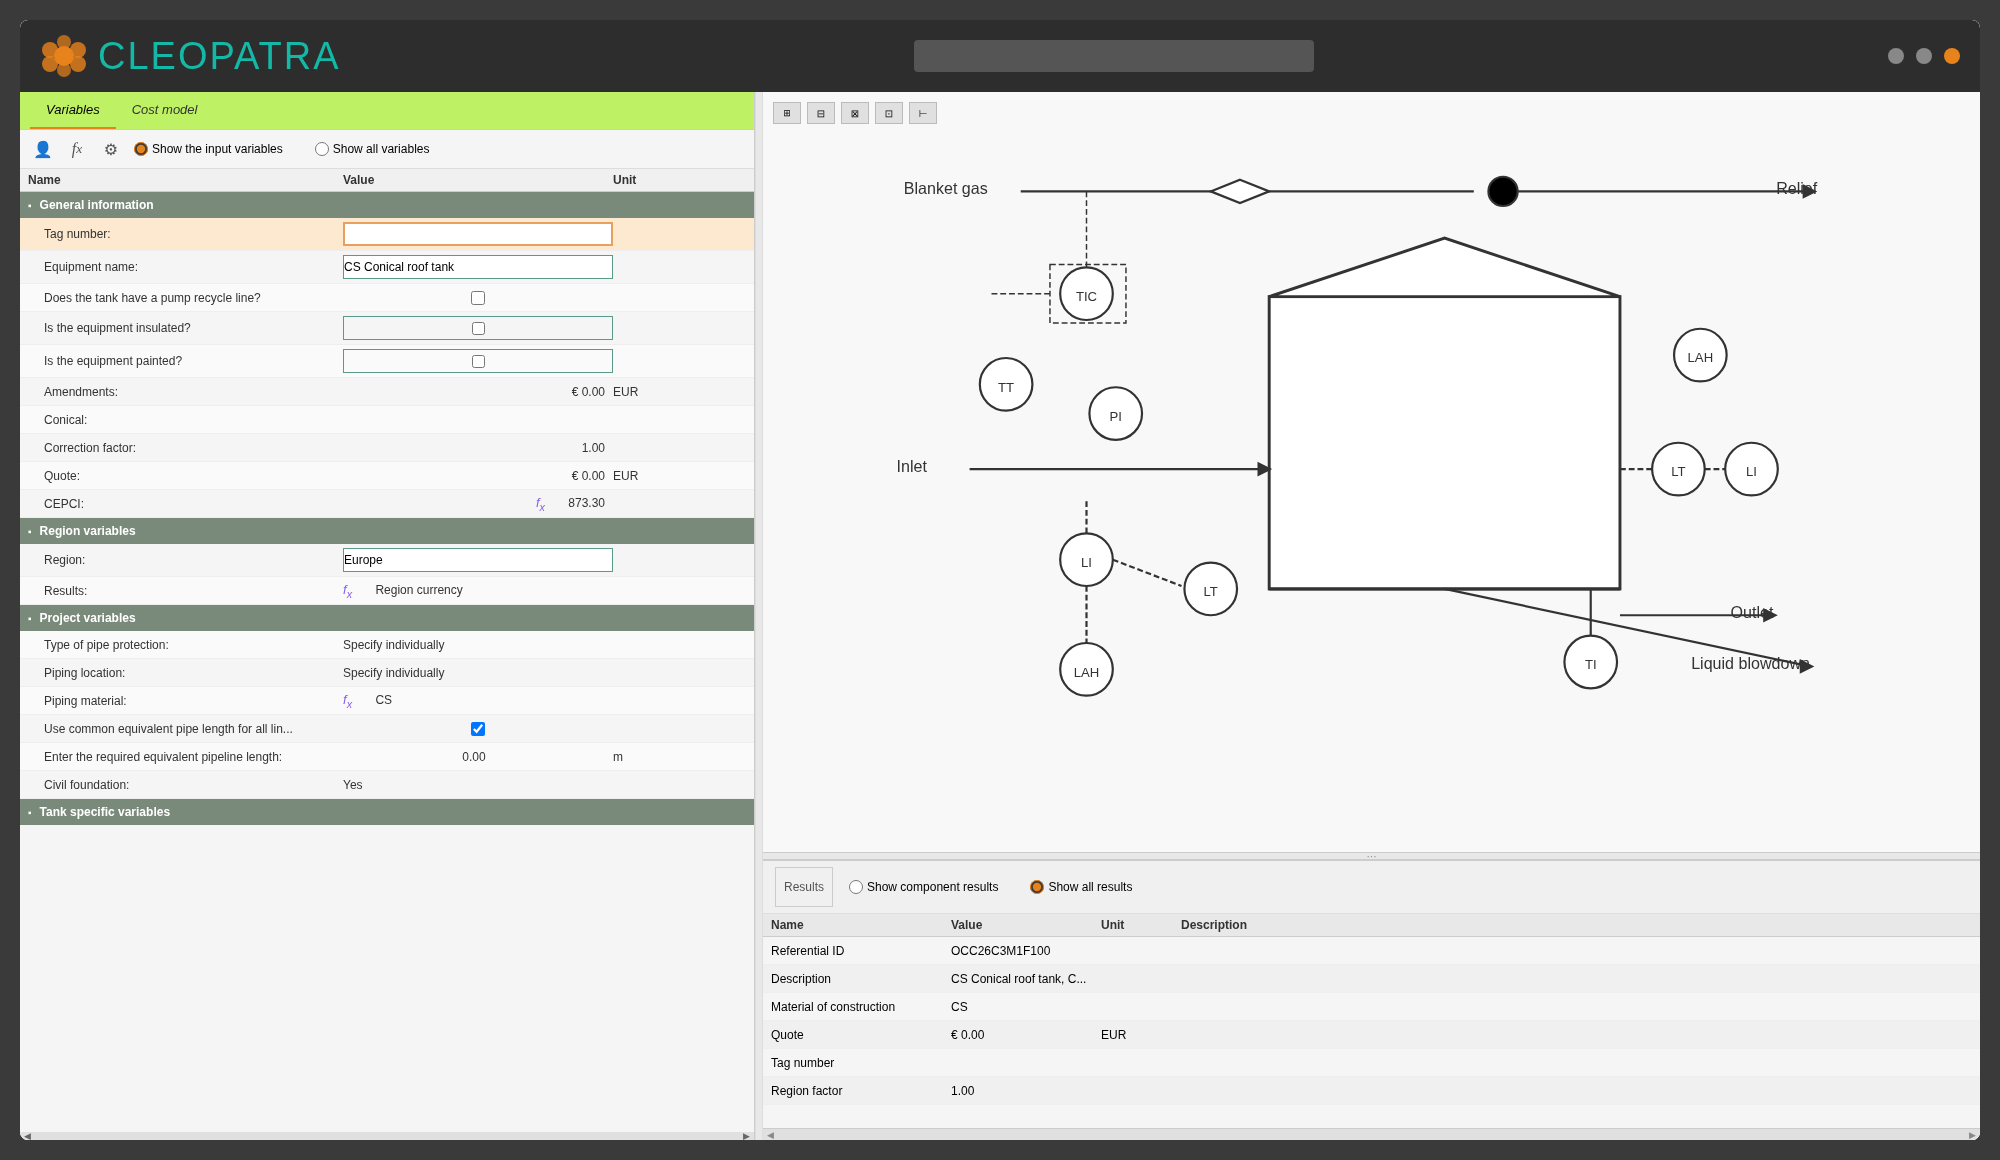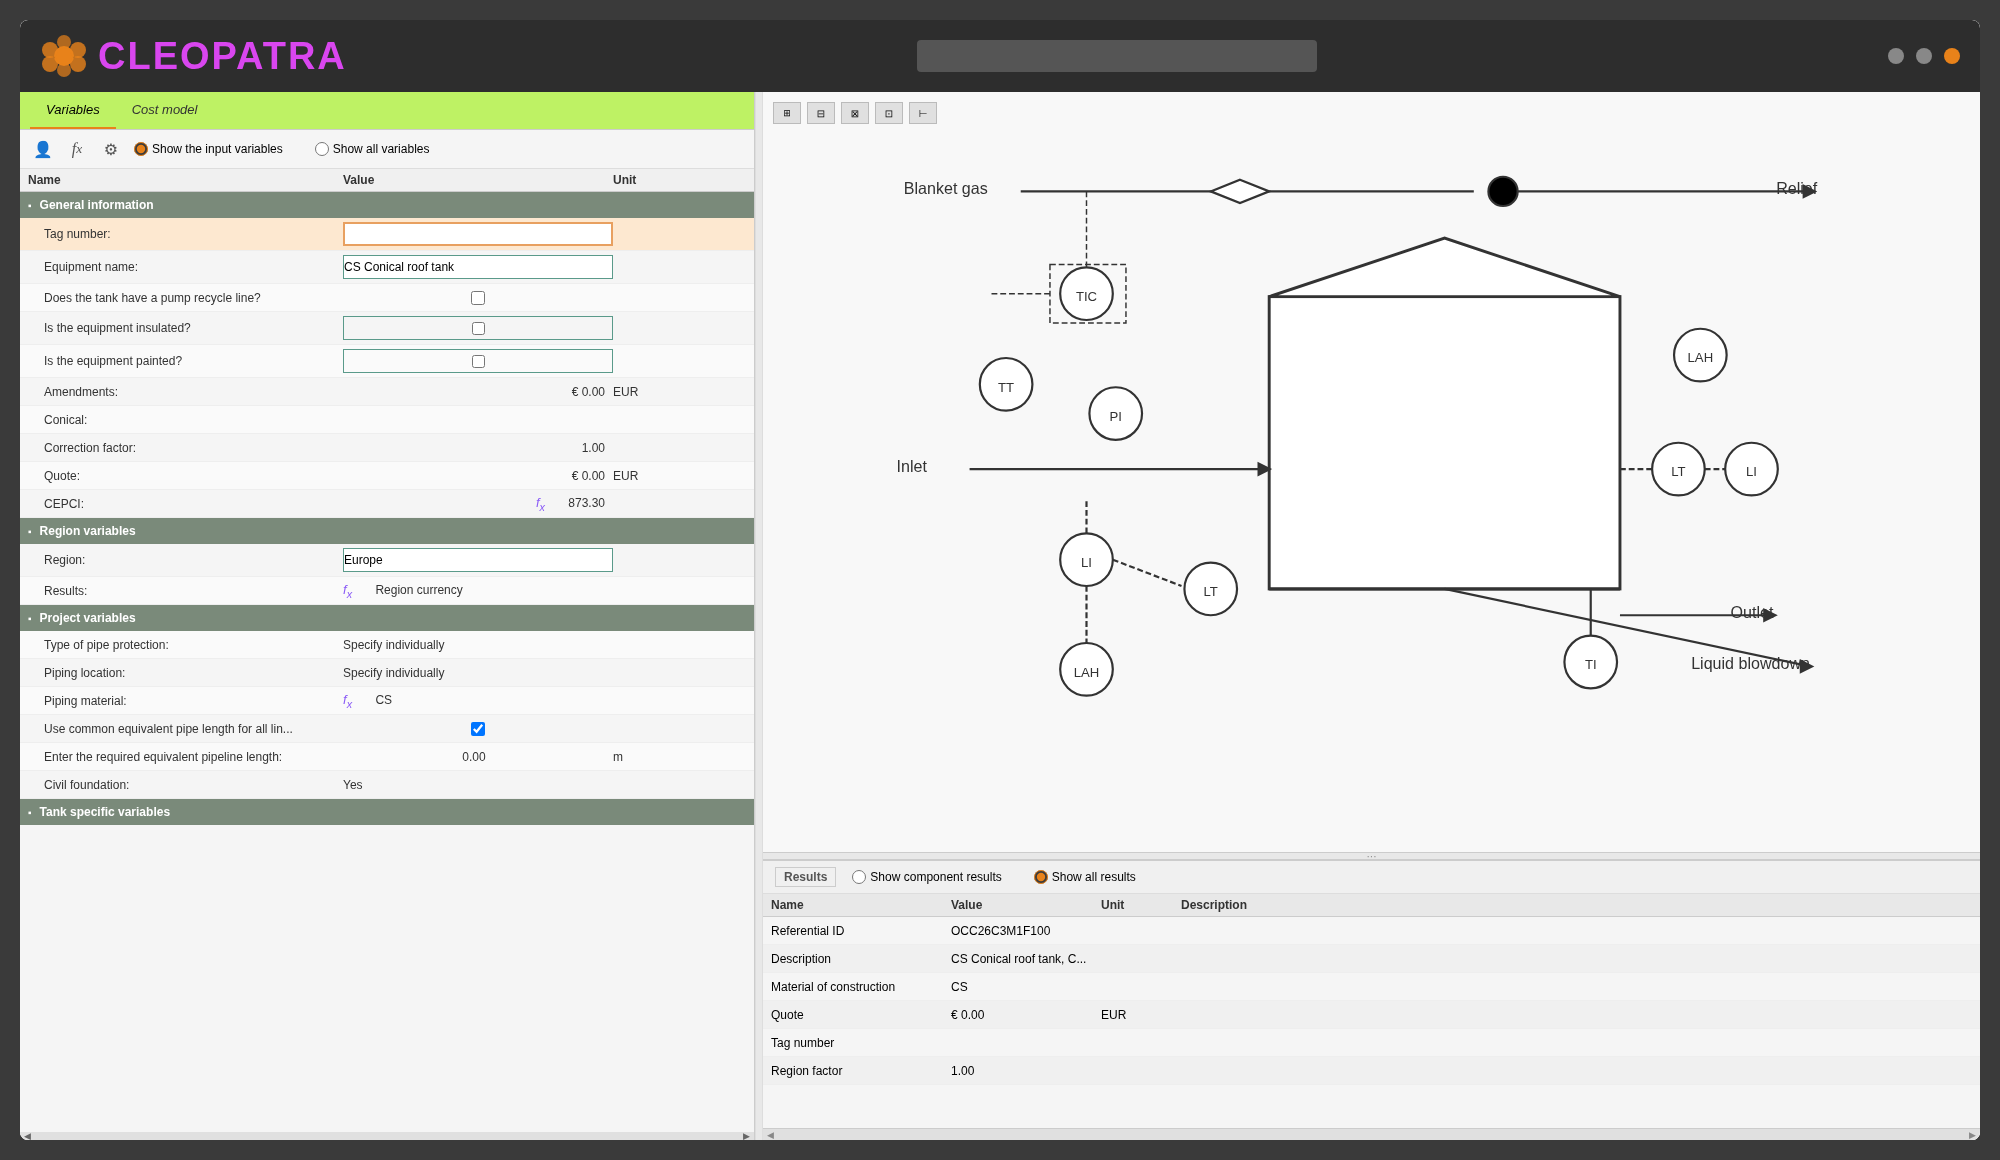--- a/index.html
+++ b/index.html
@@ -32,23 +32,23 @@
     .logo-area {
       display: flex;
       align-items: center;
       gap: 10px;
     }
     .logo-icon {
       width: 48px;
       height: 48px;
     }
     .logo-text {
-      color: #d946ef;
+      color: #14b8a6;
       font-size: 38px;
-      font-weight: bold;
+      font-weight: normal;
       letter-spacing: 2px;
     }
     .titlebar-center {
       flex: 1;
       display: flex;
       justify-content: center;
     }
     .search-bar {
       background: #555;
       border-radius: 4px;
@@ -270,24 +270,24 @@
     .results-header {
       padding: 6px 12px;
       display: flex;
       align-items: center;
       gap: 16px;
       border-bottom: 1px solid #ddd;
       background: #f0f0f0;
     }
     .results-title {
       font-size: 12px;
-      font-weight: bold;
+      font-weight: normal;
       color: #555;
       border: 1px solid #ccc;
-      padding: 2px 8px;
+      padding: 12px 8px;
     }
     .results-table-wrapper {
       flex: 1;
       overflow: hidden;
       display: flex;
       flex-direction: column;
     }
     .results-col-headers {
       display: grid;
       grid-template-columns: 180px 150px 80px 1fr;

